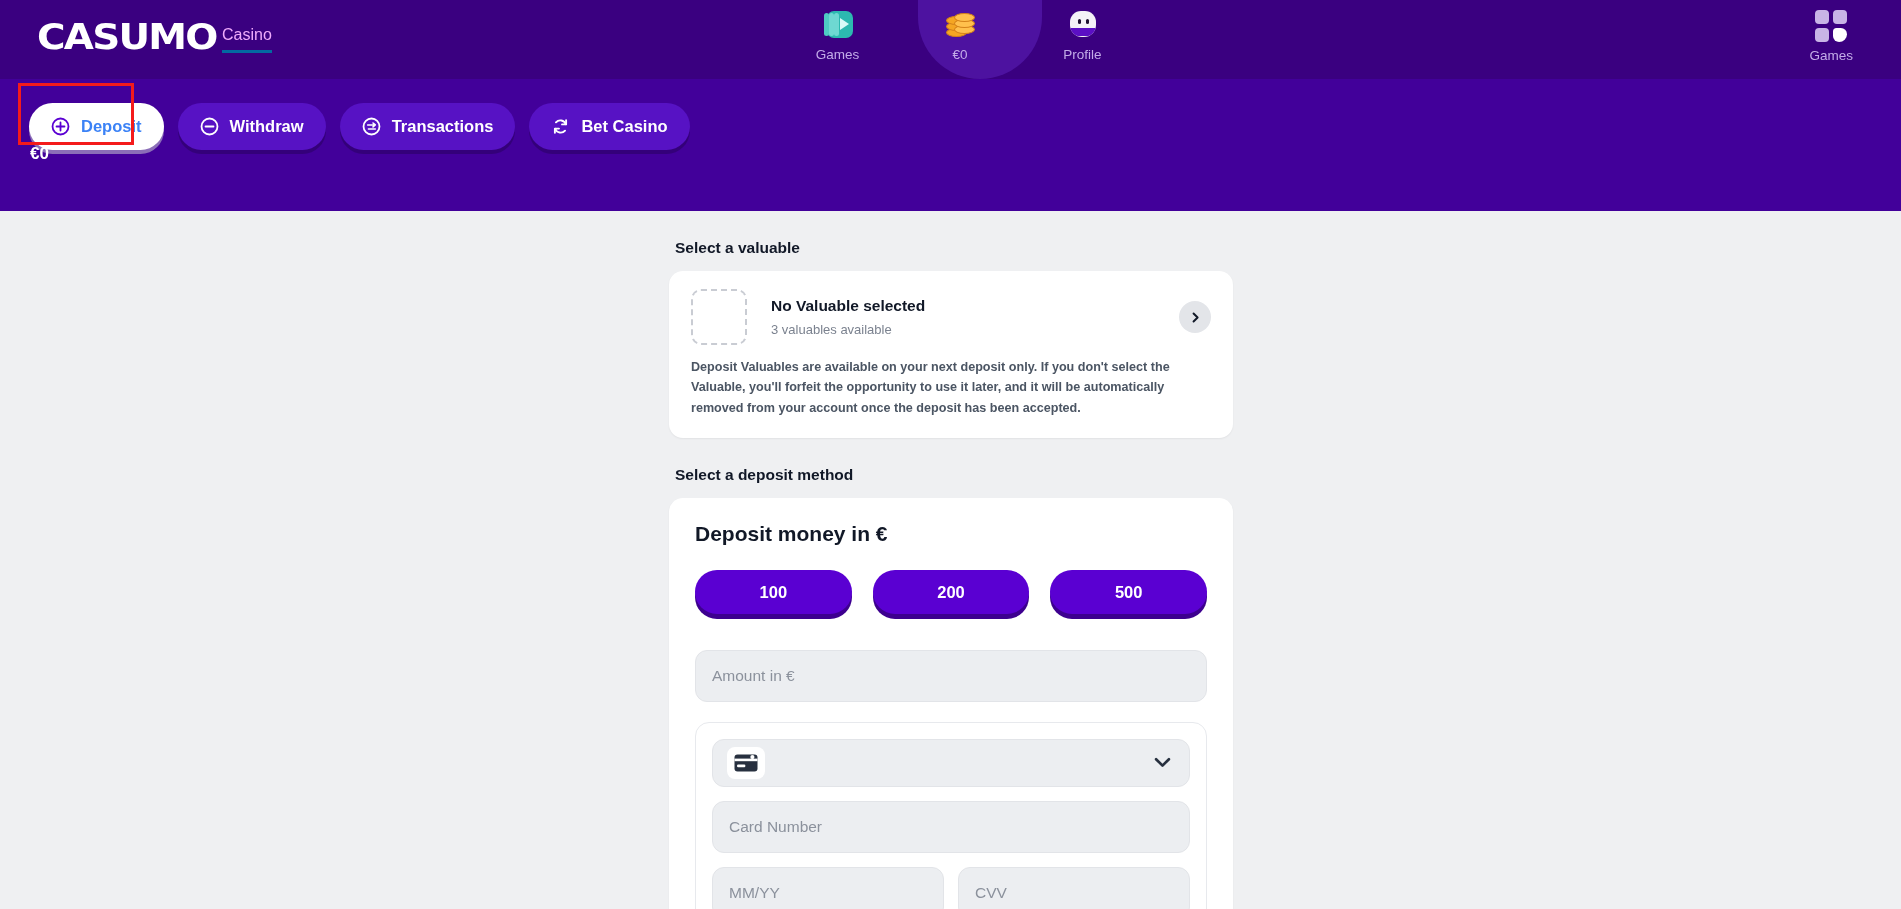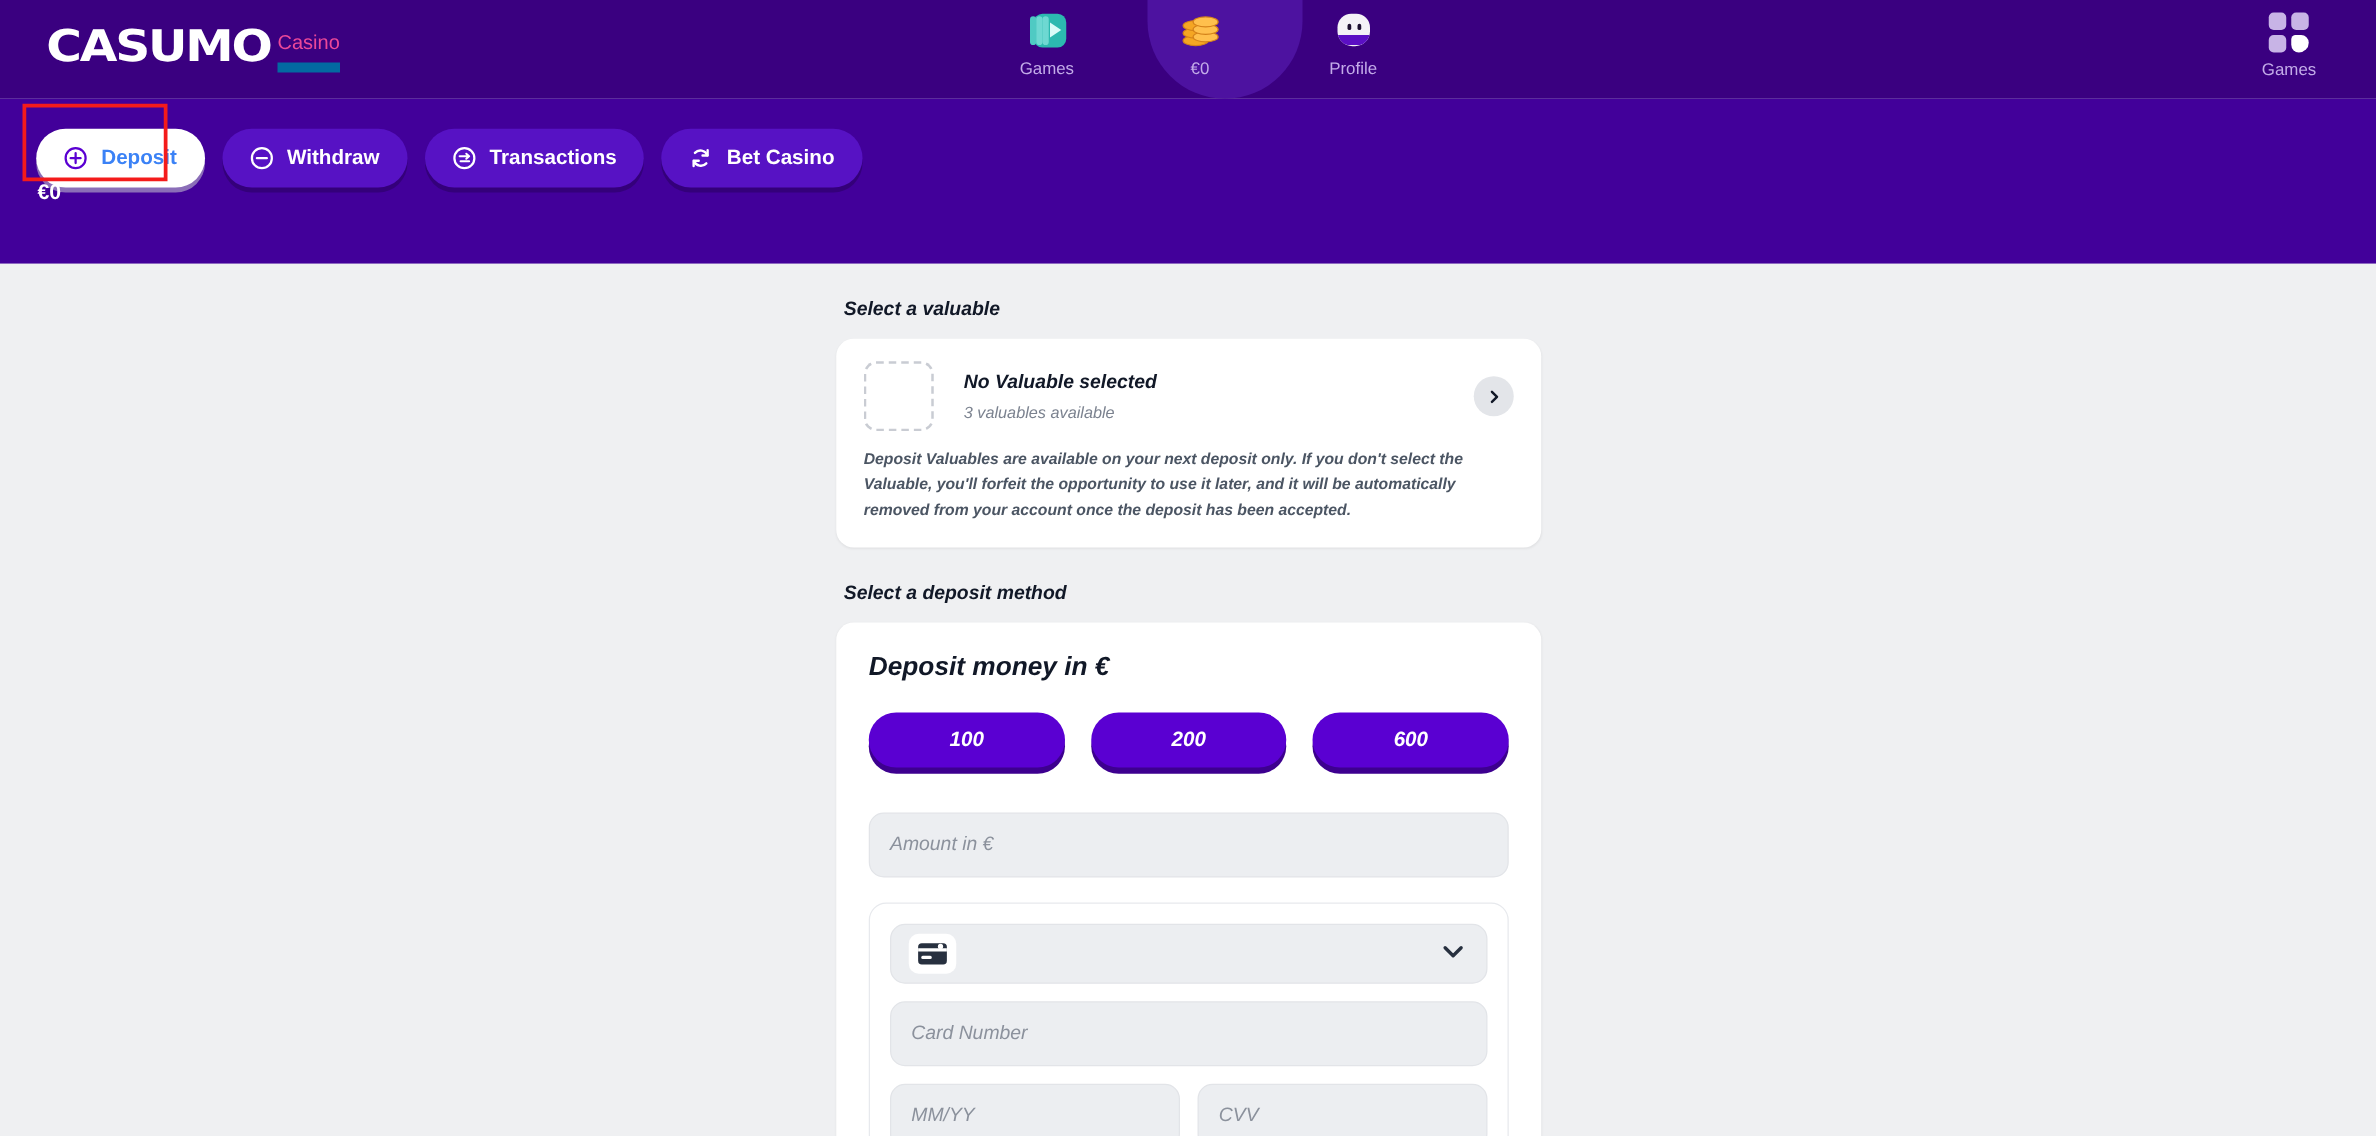--- a/index.html
+++ b/index.html
@@ -22,23 +22,23 @@
     font-family: "DejaVu Sans", sans-serif;
     font-size: 33px; font-weight: 900;
     color: #ffffff;
     letter-spacing: -1.5px;
     transform: scaleX(1.18) scaleY(1.06);
     transform-origin: left center;
     white-space: nowrap;
   }
   .nav-casino {
     position: absolute; left: 222px; top: 26px;
-    font-size: 16px; color: #ec4899;
+    font-size: 16px; color: #f0abfc;
     padding-bottom: 6px;
-    border-bottom: 8px solid #0369a1;
+    border-bottom: 3px solid #0369a1;
     cursor: pointer;
   }
   .center-nav {
     position: absolute; left: 780px; top: 0;
     width: 360px; height: 88px;
     display: flex; align-items: flex-start;
     justify-content: space-between;
   }
   .nav-item {
     width: 115px; padding-top: 9px;
@@ -165,21 +165,20 @@
     position: absolute; left: 30px; top: 65px;
     color: #ffffff; font-size: 17px; font-weight: bold;
   }
 
   
   .main {
     position: relative;
     width: 1901px; height: 698px;
     background: #eff0f2;
     overflow: hidden;
-    font-style: italic;
   }
   .col {
     position: absolute; left: 669px; top: 0; width: 564px;
   }
   .section-title {
     font-size: 15.5px; font-weight: bold; color: #111827;
     margin: 28px 0 14px 6px;
   }
   .card {
     background: #ffffff;
@@ -390,21 +389,21 @@
 
     <div class="section-title">Select a deposit method</div>
 
     <div class="card">
       <div class="deposit-body">
         <div class="deposit-heading">Deposit money in €</div>
 
         <div class="amounts">
           <div class="amt-btn">100</div>
           <div class="amt-btn">200</div>
-          <div class="amt-btn">600</div>
+          <div class="amt-btn">500</div>
         </div>
 
         <div class="field amount-field">Amount in €</div>
 
         <div class="card-panel">
           <div class="card-select">
             <div class="card-chip">
               <svg width="24" height="18" viewBox="0 0 24 18">
                 <rect x="0.5" y="0.5" width="23" height="17" rx="3" fill="#27303f"></rect>
                 <rect x="0.5" y="4.6" width="23" height="2.6" fill="#ffffff"></rect>

